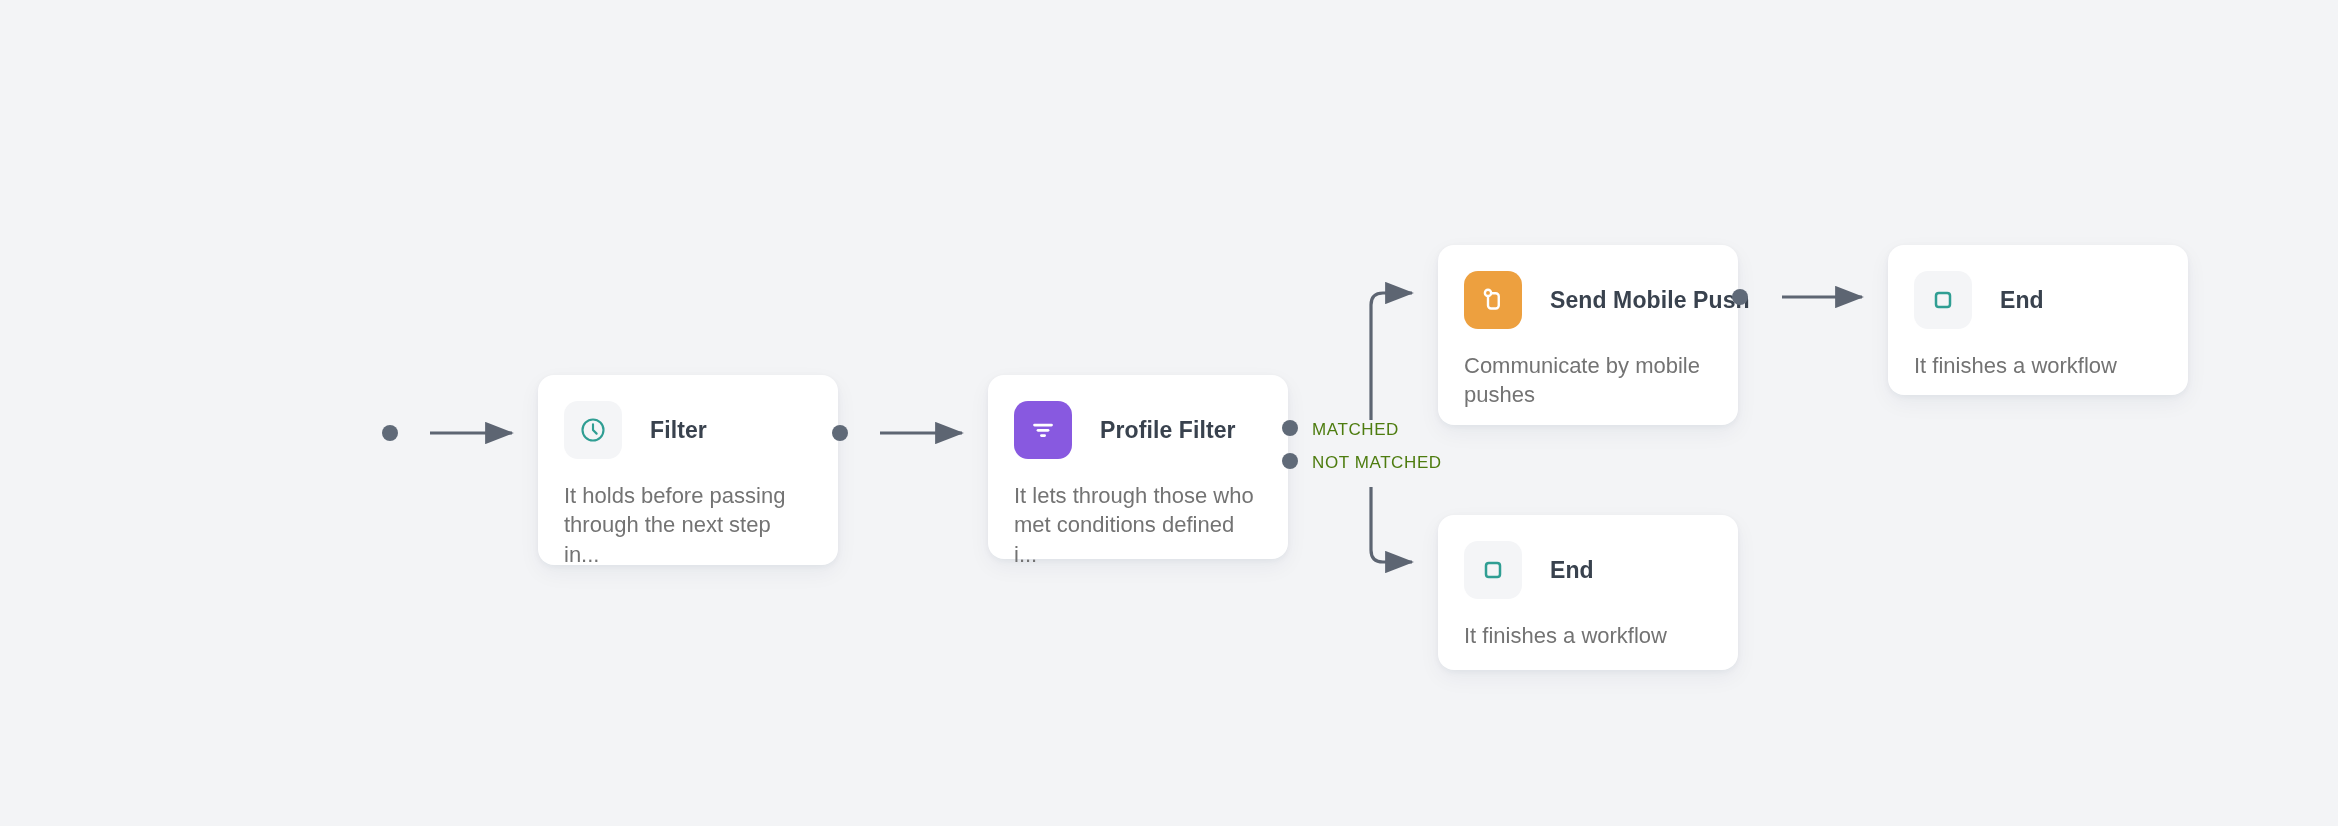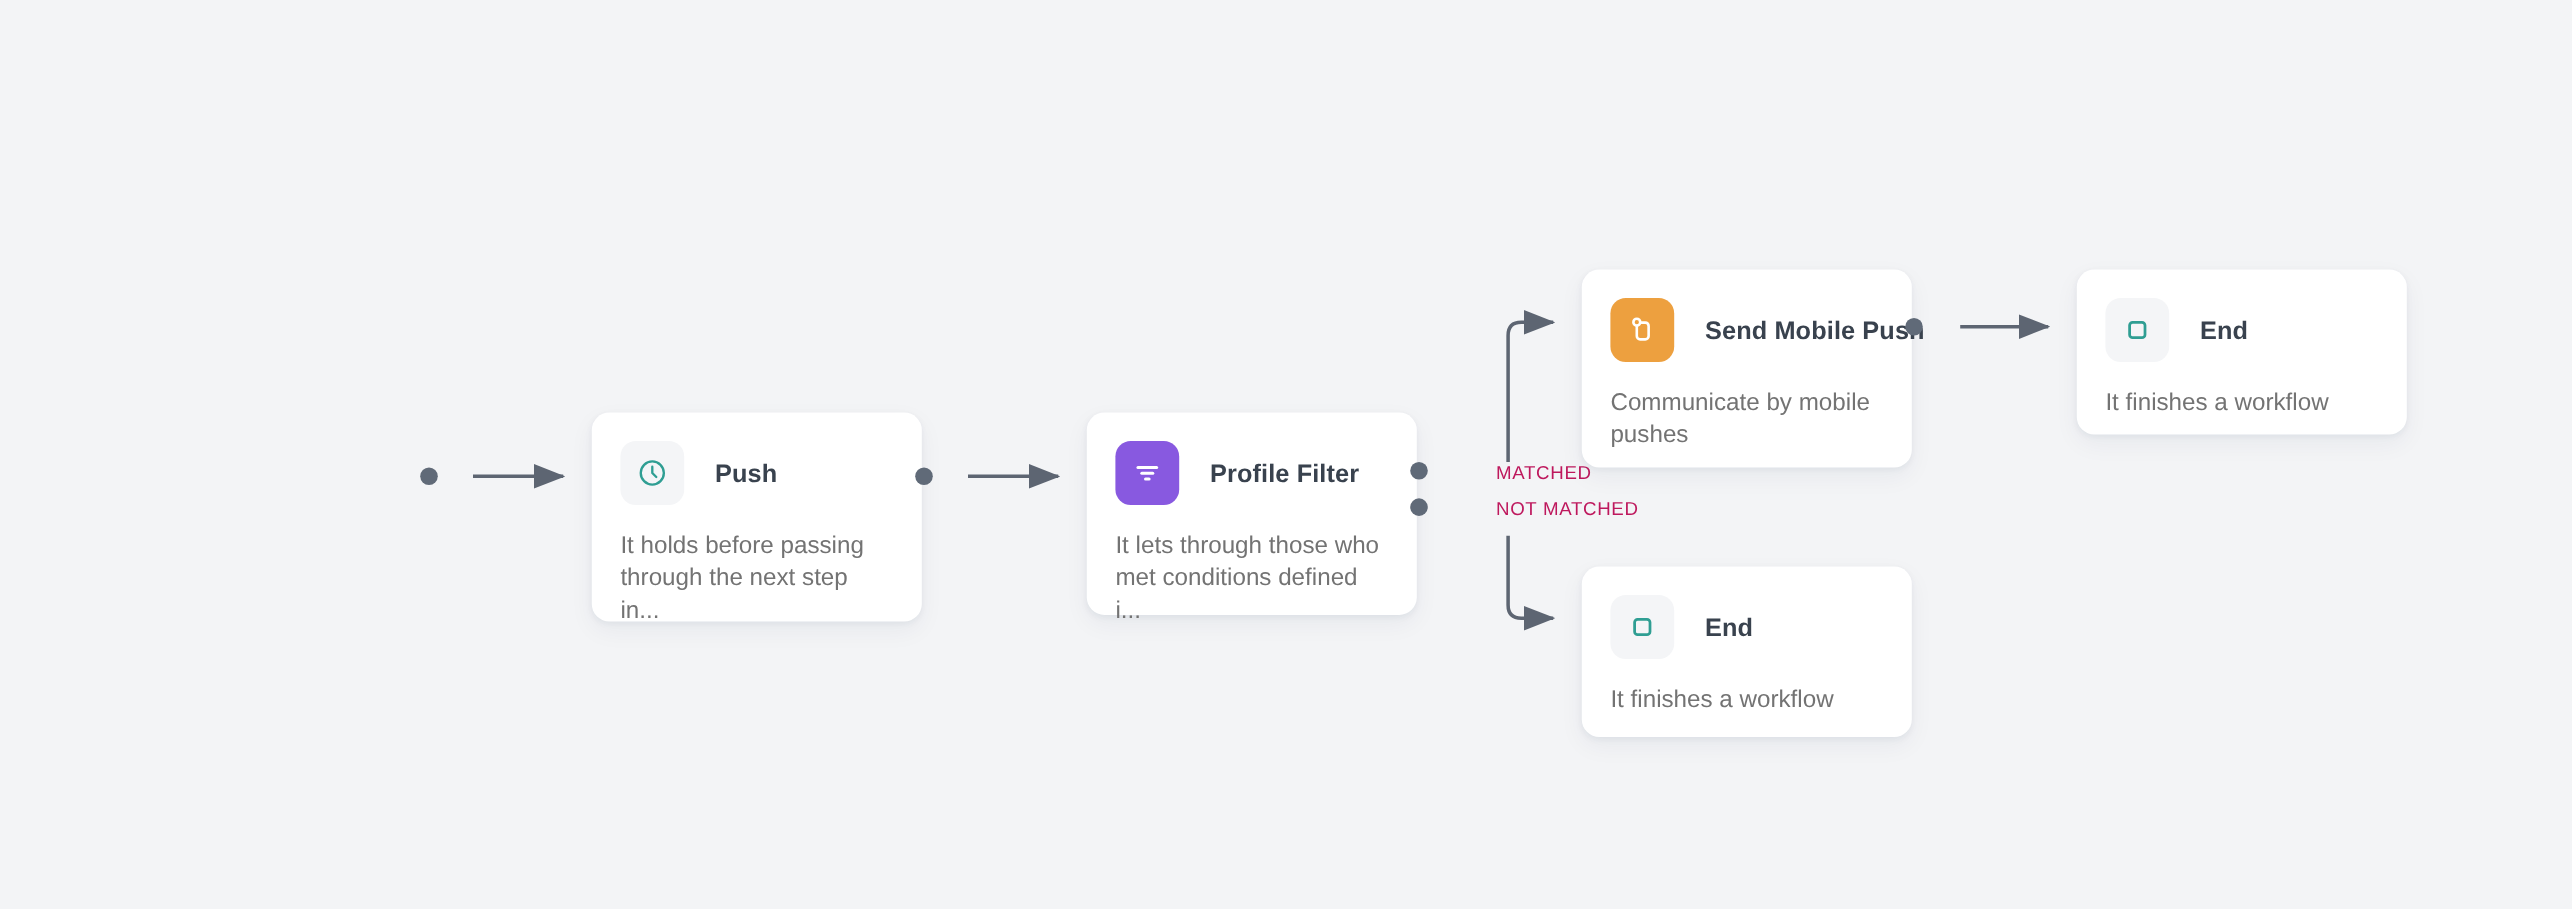--- a/index.html
+++ b/index.html
@@ -77,23 +77,22 @@
     position: absolute;
     width: 16px;
     height: 16px;
     border-radius: 50%;
     background: #606a78;
   }
   .edge-label {
     position: absolute;
     font-size: 17px;
     letter-spacing: 0.6px;
-    color: #be185d;
+    color: #4d7c0f;
     white-space: nowrap;
-    margin-left: 48px;
   }
   svg.link-layer {
     position: absolute;
     left: 0;
     top: 0;
     width: 2338px;
     height: 826px;
     overflow: visible;
     pointer-events: none;
   }
@@ -129,21 +128,21 @@
   <div class="port-dot" style="left:382px; top:425px;"></div>
 
   <div class="node" id="node-delay">
     <div class="node-head">
       <div class="node-icon tile-grey">
         <svg width="30" height="30" viewBox="0 0 24 24" fill="none" stroke="#2f9e93" stroke-width="1.7" stroke-linecap="round" stroke-linejoin="round">
           <circle cx="12" cy="12" r="8.4"></circle>
           <path d="M12 7.4V12l2.9 2.9"></path>
         </svg>
       </div>
-      <div class="node-title">Push</div>
+      <div class="node-title">Filter</div>
     </div>
     <div class="node-desc">It holds before passing through the next step in...</div>
   </div>
   <div class="port-dot" style="left:832px; top:425px;"></div>
 
   <div class="node" id="node-profile-filter">
     <div class="node-head">
       <div class="node-icon tile-purple">
         <svg width="30" height="30" viewBox="0 0 24 24" fill="none" stroke="#ffffff" stroke-width="2.2" stroke-linecap="round">
           <path d="M5.2 8h13.6"></path>

